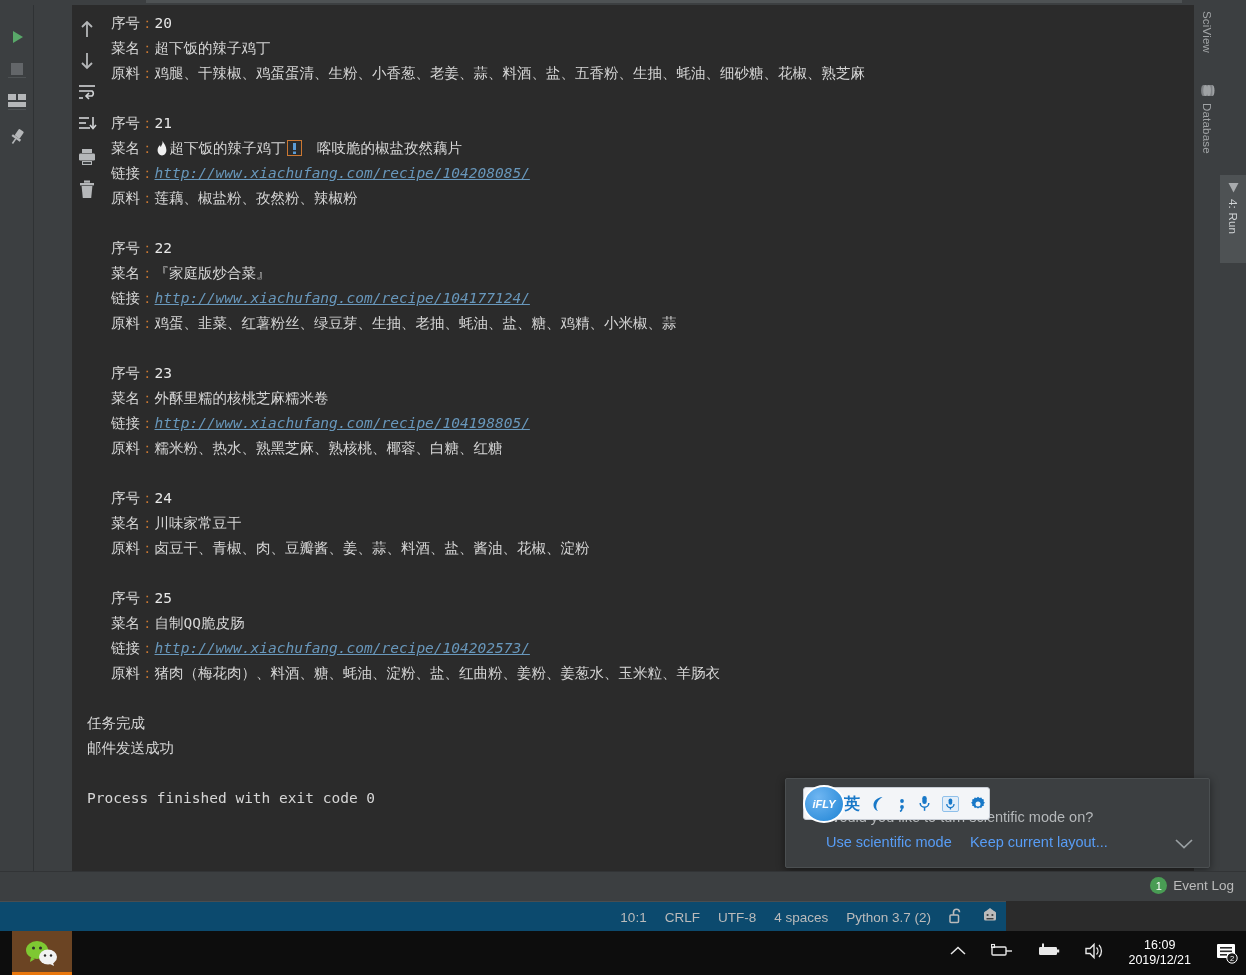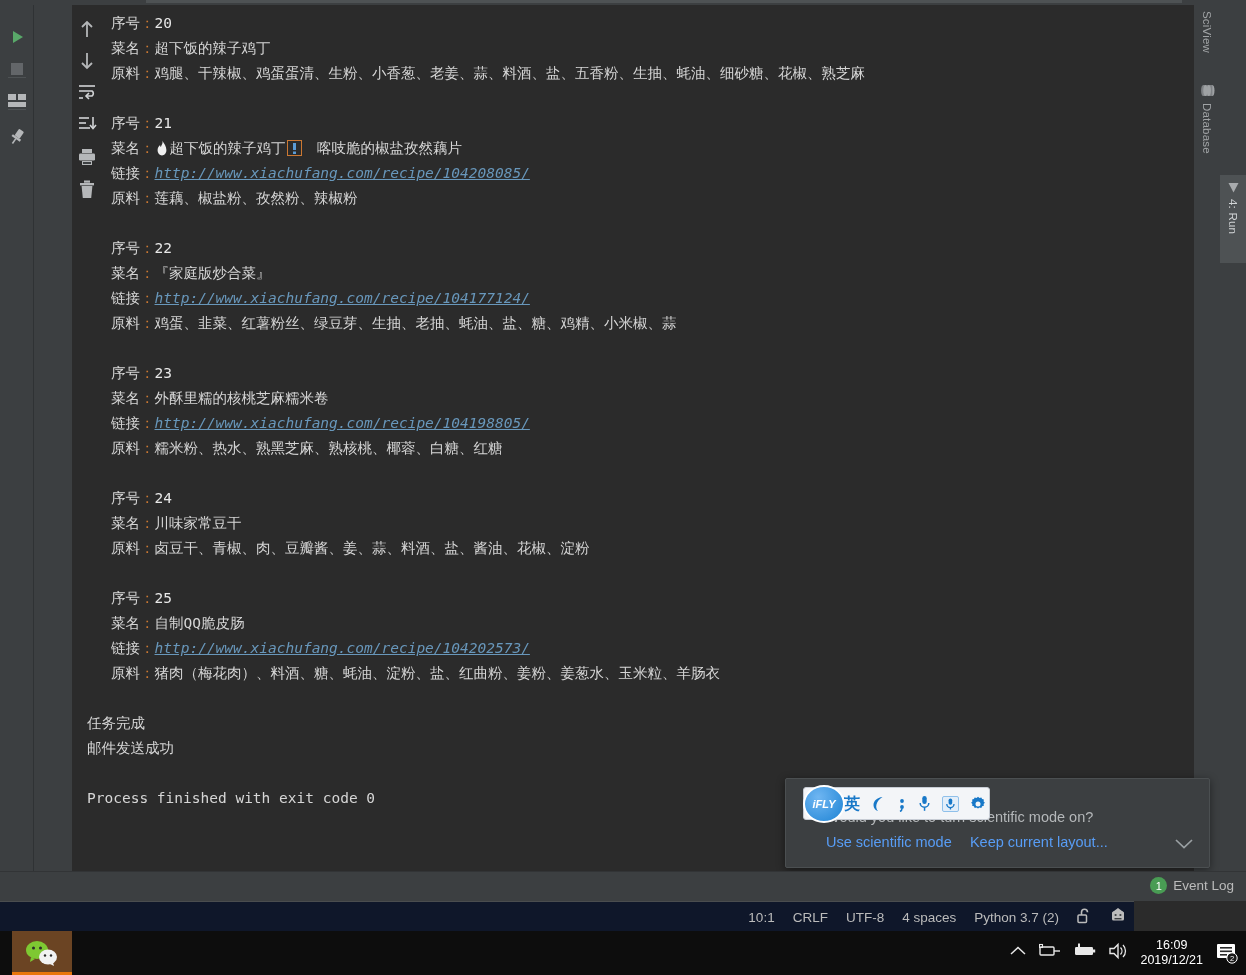--- a/index.html
+++ b/index.html
@@ -91,31 +91,31 @@
   }
   .ime .gi { color:#1878c8; font-size:17px; line-height:1; display:flex; align-items:center; }
   .ime .boxed { border:1px solid #8fc0ea; background:#e3eef9; border-radius:2px; padding:0 2px; }
 
   
   .evbar { position:absolute; left:0; top:871px; width:1246px; height:30px; background:#3c3f41; border-top:1px solid #323436; }
   .evbar .eventlog { position:absolute; right:12px; top:5px; display:flex; align-items:center; gap:6px;
                      color:#bbbbbb; font-size:13.5px; }
   .evbar .badge { width:17px; height:17px; border-radius:50%; background:#499c54; color:#fff;
                   font-size:11px; display:flex; align-items:center; justify-content:center; }
-  .statusbar { position:absolute; left:0; top:901px; width:1134px; height:30px; background:#0f172a; border-top:1px solid #4a4d4f; }
+  .statusbar { position:absolute; left:0; top:901px; width:1006px; height:30px; background:#0c4a6e; border-top:1px solid #4a4d4f; }
   .statusbar .items { position:absolute; right:8px; top:0; height:30px; display:flex; align-items:center; gap:18px;
                       color:#bbbbbb; font-size:13.5px; }
   .statusbar .items span { cursor:default; }
 
   
   .taskbar { position:absolute; left:0; top:931px; width:1246px; height:44px; background:#0d0d0d; }
   .tb-app { position:absolute; left:12px; top:0px; width:60px; height:44px; background:#6b4423;
             display:flex; align-items:center; justify-content:center; }
   .tb-app .under { position:absolute; left:0; bottom:0; width:60px; height:3px; background:#e8760b; }
-  .tray { position:absolute; right:6px; top:0; height:44px; display:flex; align-items:center; gap:11px; color:#e8e8e8; }
+  .tray { position:absolute; right:6px; top:0; height:44px; display:flex; align-items:center; gap:23px; color:#e8e8e8; }
   .clock { text-align:center; font-size:12.5px; line-height:15px; color:#ffffff; }
   .tray .notif { width:26px; height:26px; display:flex; align-items:center; justify-content:center; }
 </style>
 </head>
 <body>
 
 <div id="app">
 
   <div class="top-strip">
     <div class="light"></div>

